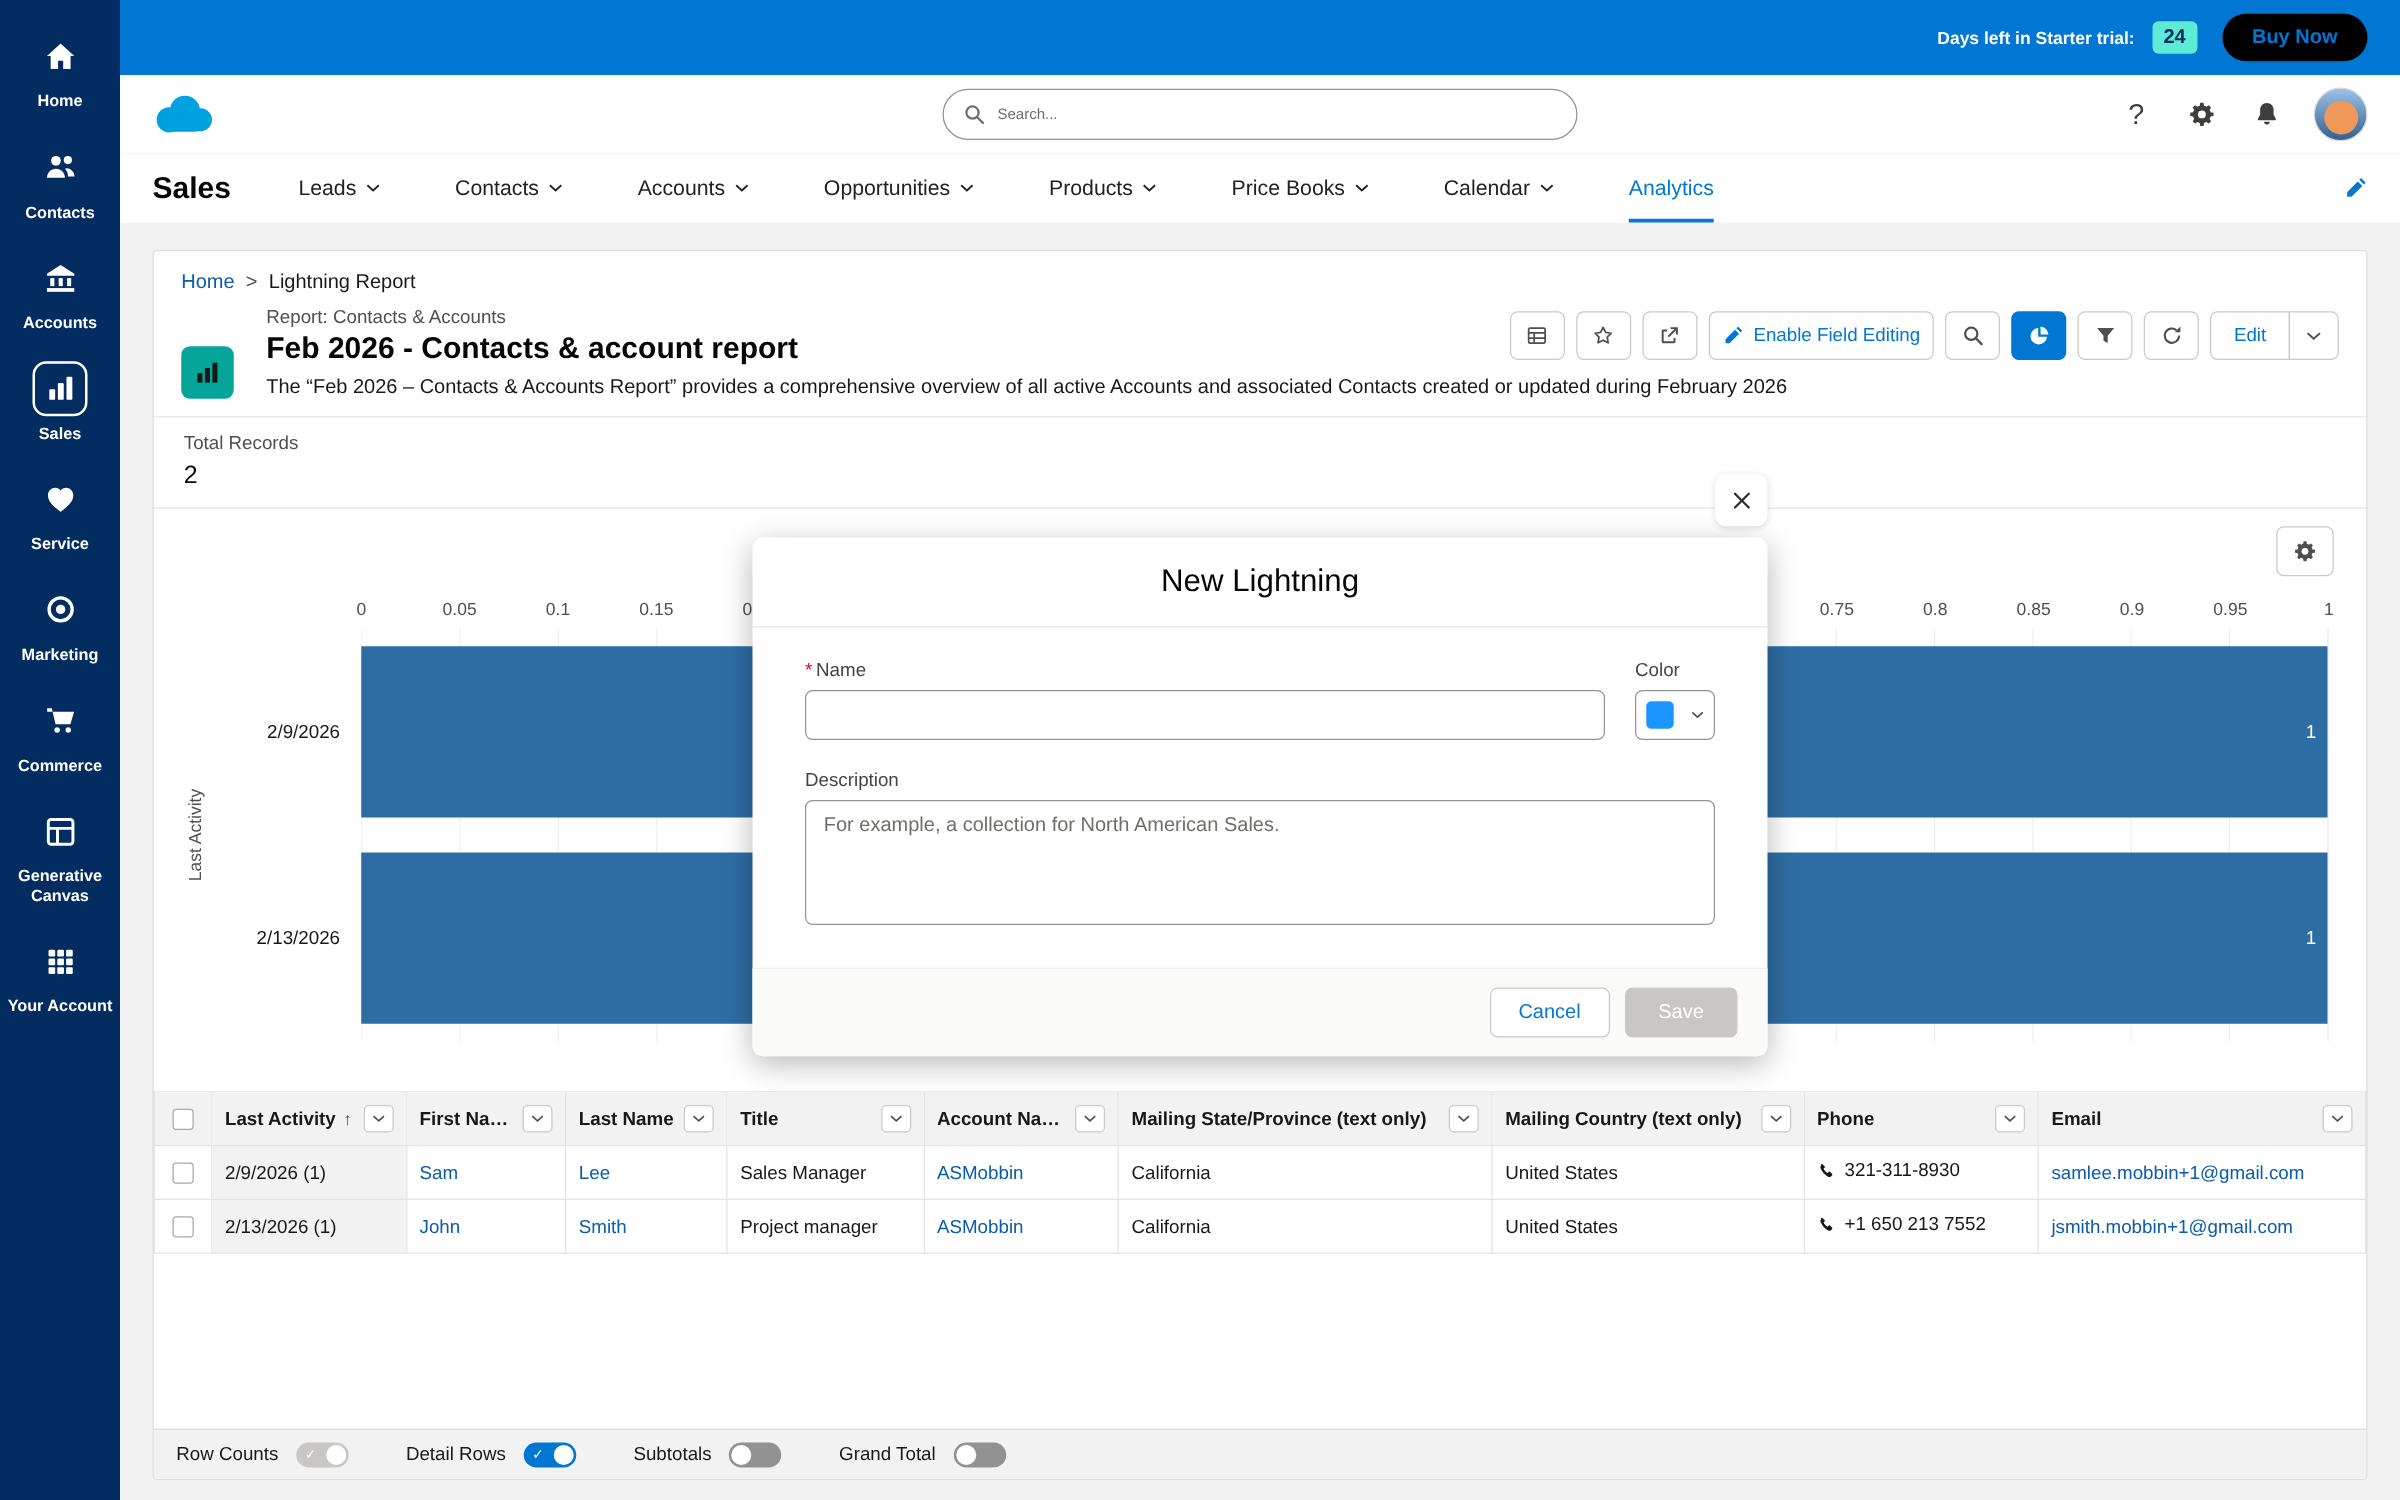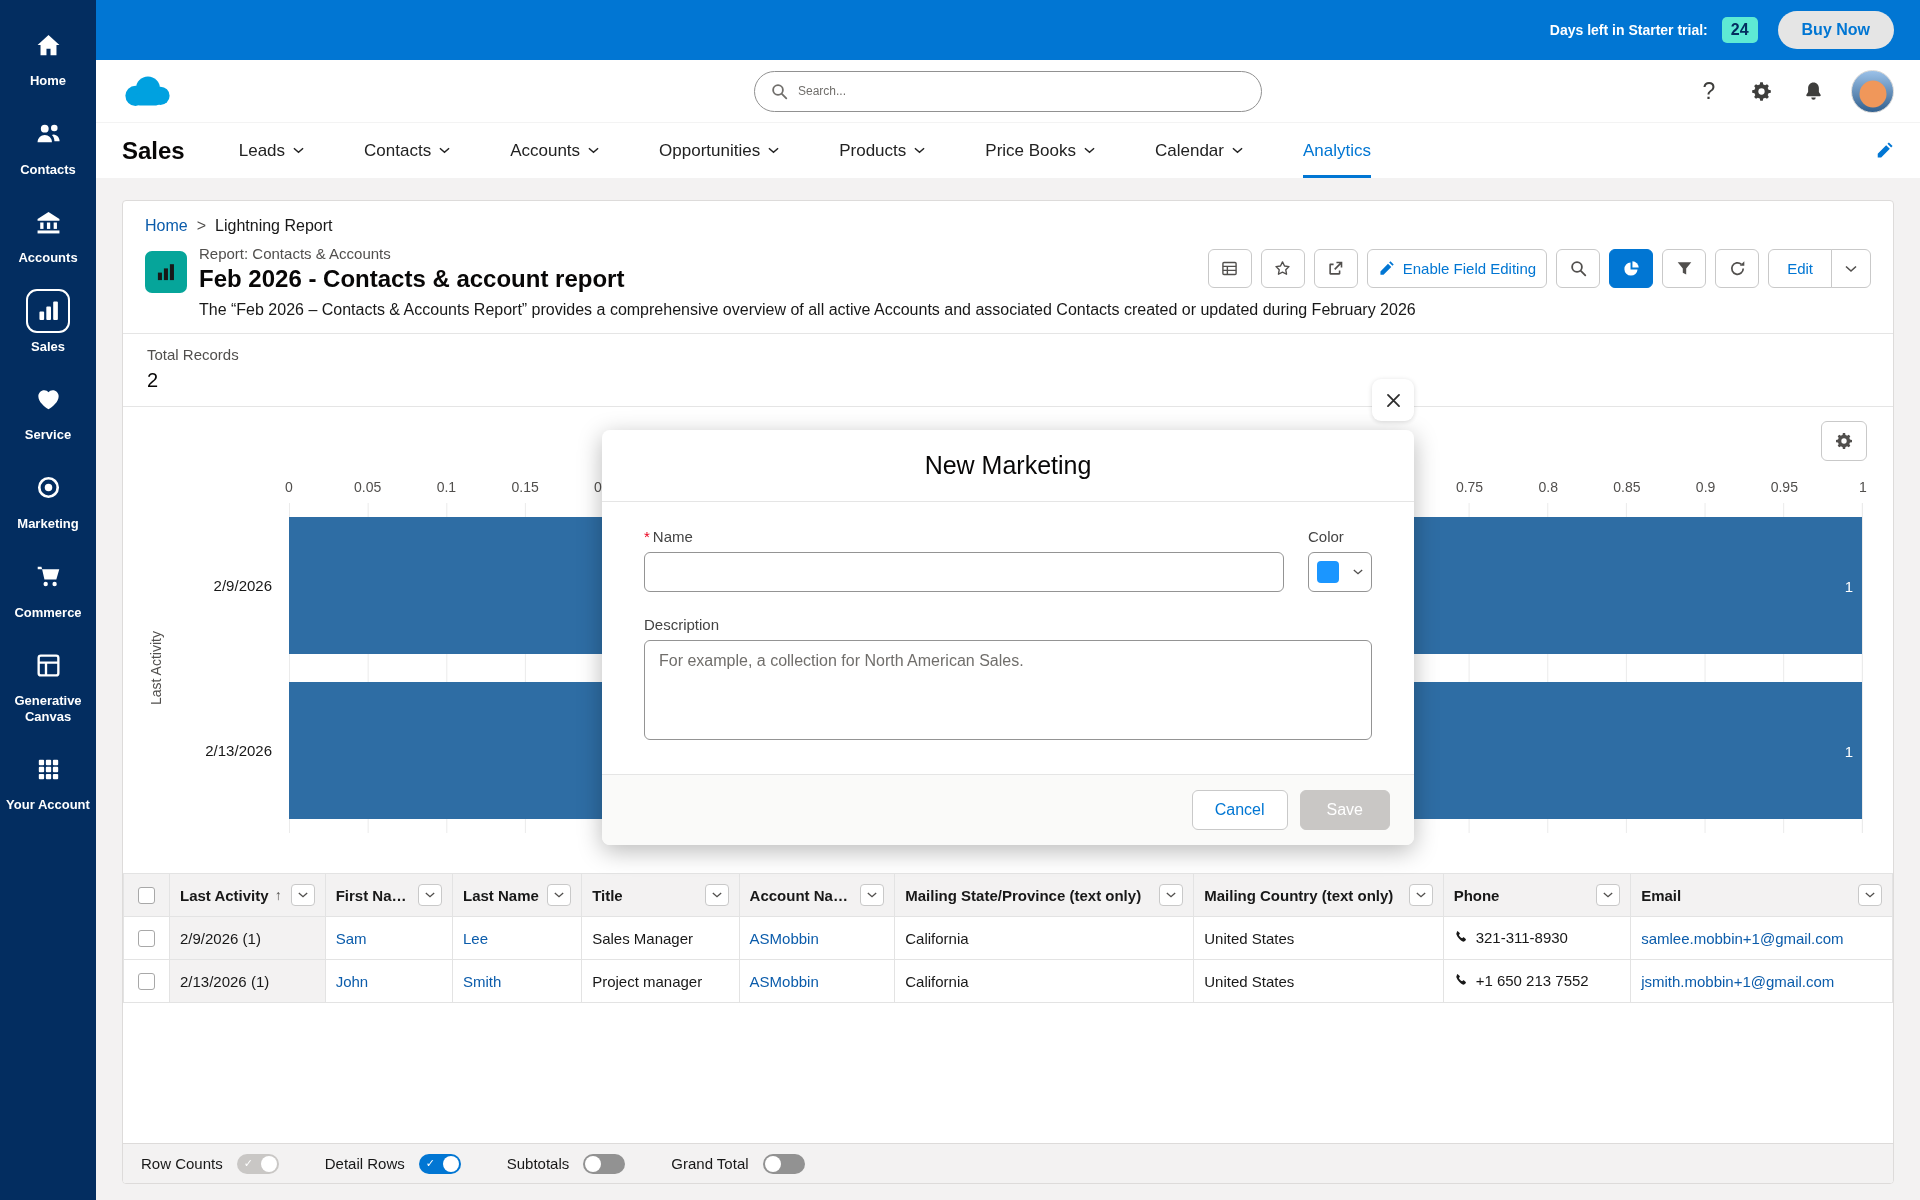--- a/index.html
+++ b/index.html
@@ -13,21 +13,21 @@
 .sb-iconbox{width:44px;height:44px;display:flex;align-items:center;justify-content:center;border-radius:11px;flex:none}
 .sb-item.active .sb-iconbox{border:2px solid #fff}
 .sb-iconbox svg{width:25px;height:25px}
 .sb-label{font-size:13px;line-height:1.2;text-align:center;font-weight:700}
 
 .main{flex:1;display:flex;flex-direction:column;min-width:0}
 
 .trial-bar{height:60px;flex:none;background:var(--brand,#0176d3);display:flex;align-items:center;justify-content:flex-end;gap:14px;padding:0 26px;color:#fff}
 .trial-label{font-size:14px;font-weight:700}
 .trial-badge{background:#5eead4;color:#032d60;font-weight:700;font-size:16px;padding:4px 9px;border-radius:5px}
-.buy-now{background:#e5e5e5;color:var(--brand,#0176d3);font-weight:700;font-size:16px;border:none;border-radius:20px;padding:10px 24px;margin-left:6px;cursor:pointer;font-family:inherit}
+.buy-now{background:#000000;color:var(--brand,#0176d3);font-weight:700;font-size:16px;border:none;border-radius:20px;padding:10px 24px;margin-left:6px;cursor:pointer;font-family:inherit}
 
 .gheader{height:62px;flex:none;background:#fff;display:flex;align-items:center;padding:0 26px;position:relative}
 .logo{color:var(--logo-blue,#00a1e0);display:flex}
 .logo svg{width:50px;height:34px}
 .searchbox{position:absolute;left:50%;transform:translateX(-50%);width:508px;height:41px;border:1px solid #919191;border-radius:21px;display:flex;align-items:center;gap:10px;padding:0 16px;background:#fff}
 .s-icon{color:#706e6b;display:flex}
 .s-icon svg{width:17px;height:17px}
 .searchbox input{border:none;outline:none;flex:1;font-size:12px;color:#181818;font-family:inherit;background:transparent}
 .searchbox input::placeholder{color:#706e6b}
 .h-actions{margin-left:auto;display:flex;align-items:center;gap:24px}
@@ -45,21 +45,21 @@
 .tab-caret svg{width:11px;height:7px}
 .tab.active{color:var(--brand,#0176d3);border-bottom-color:var(--brand,#0176d3)}
 .nav-pencil{margin-left:auto;background:none;border:none;color:var(--brand,#0176d3);cursor:pointer;display:flex}
 .nav-pencil svg{width:19px;height:19px}
 
 .content{flex:1;min-height:0;padding:22px 26px 16px;display:flex;flex-direction:column}
 .card{flex:1;min-height:0;background:#fff;border:1px solid #dddbda;border-radius:4px;display:flex;flex-direction:column;overflow:hidden}
 .breadcrumb{padding:16px 22px 4px;font-size:16px;display:flex;gap:9px;align-items:center}
 .breadcrumb a{color:var(--link,#0b5cab);text-decoration:none;cursor:pointer}
 .bc-sep{color:#514f4d}
-.report-head{position:relative;display:flex;align-items:flex-start;padding:6px 22px 14px;gap:12px}
+.report-head{position:relative;display:flex;align-items:flex-end;padding:6px 22px 14px;gap:26px}
 .report-icon{width:42px;height:42px;flex:none;border-radius:7px;background:var(--report-icon-bg,#06a59a);display:flex;align-items:center;justify-content:center;margin-top:6px}
 .report-icon svg{width:24px;height:24px}
 .kicker{font-size:15px;color:#514f4d}
 .rtitle{font-size:24px;font-weight:700;color:#080707;margin-top:3px}
 .rdesc{font-size:16px;color:#181818;margin-top:8px;white-space:nowrap}
 .toolbar{position:absolute;top:10px;right:22px;display:flex;align-items:center;gap:9px}
 .tb-btn{height:39px;min-width:44px;padding:0 10px;border:1px solid #c9c9c9;border-radius:6px;background:#fff;color:#514f4d;display:inline-flex;align-items:center;justify-content:center;gap:8px;font-size:15px;cursor:pointer;font-family:inherit}
 .tb-btn .i{display:flex}
 .tb-btn svg{width:17px;height:17px}
 .tb-btn.active{background:var(--brand,#0176d3);border-color:var(--brand,#0176d3);color:#fff}
@@ -714,21 +714,21 @@
   </div>
 </div>
 
 <div class="modal-layer">
   <div class="modal">
     <button class="modal-close">
         <svg viewBox="0 0 16 16" fill="none">
           <path d="M2.8 2.8l10.4 10.4M13.2 2.8L2.8 13.2" stroke="currentColor" stroke-width="1.7" stroke-linecap="round"></path>
         </svg>
       </button>
-    <div class="modal-header">New Marketing</div>
+    <div class="modal-header">New Lightning</div>
     <div class="modal-body">
       <div class="field-row">
         <div class="name-field">
           <label class="field-label"><span class="req">*</span><span>Name</span></label>
           <input class="text-input" value="" style="">
         </div>
         <div class="color-field">
           <label class="field-label">Color</label>
           <button class="color-picker">
             <span class="swatch"></span>

